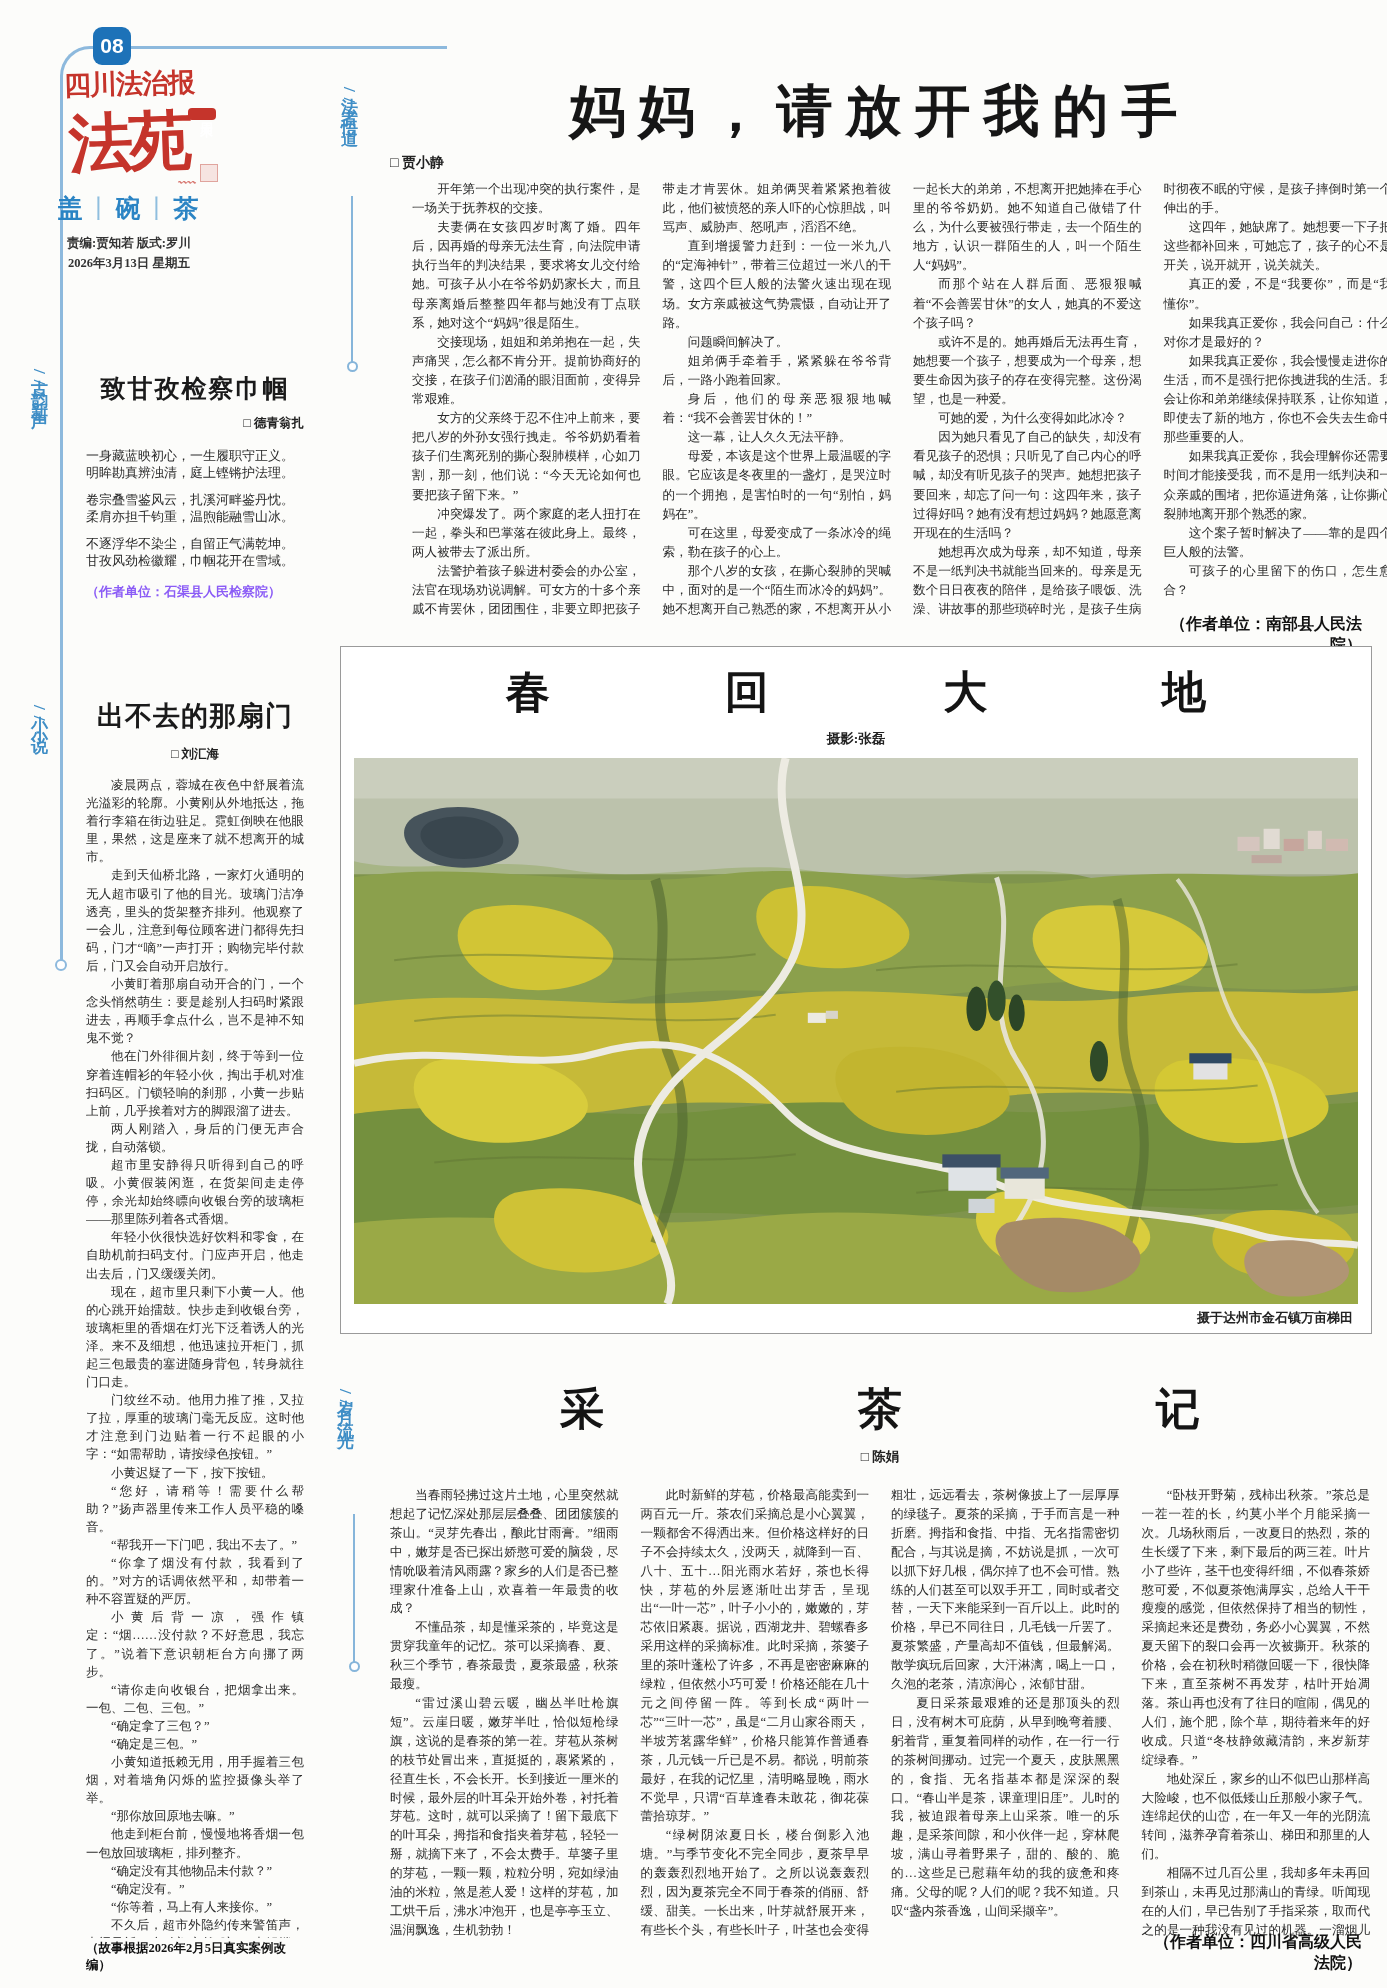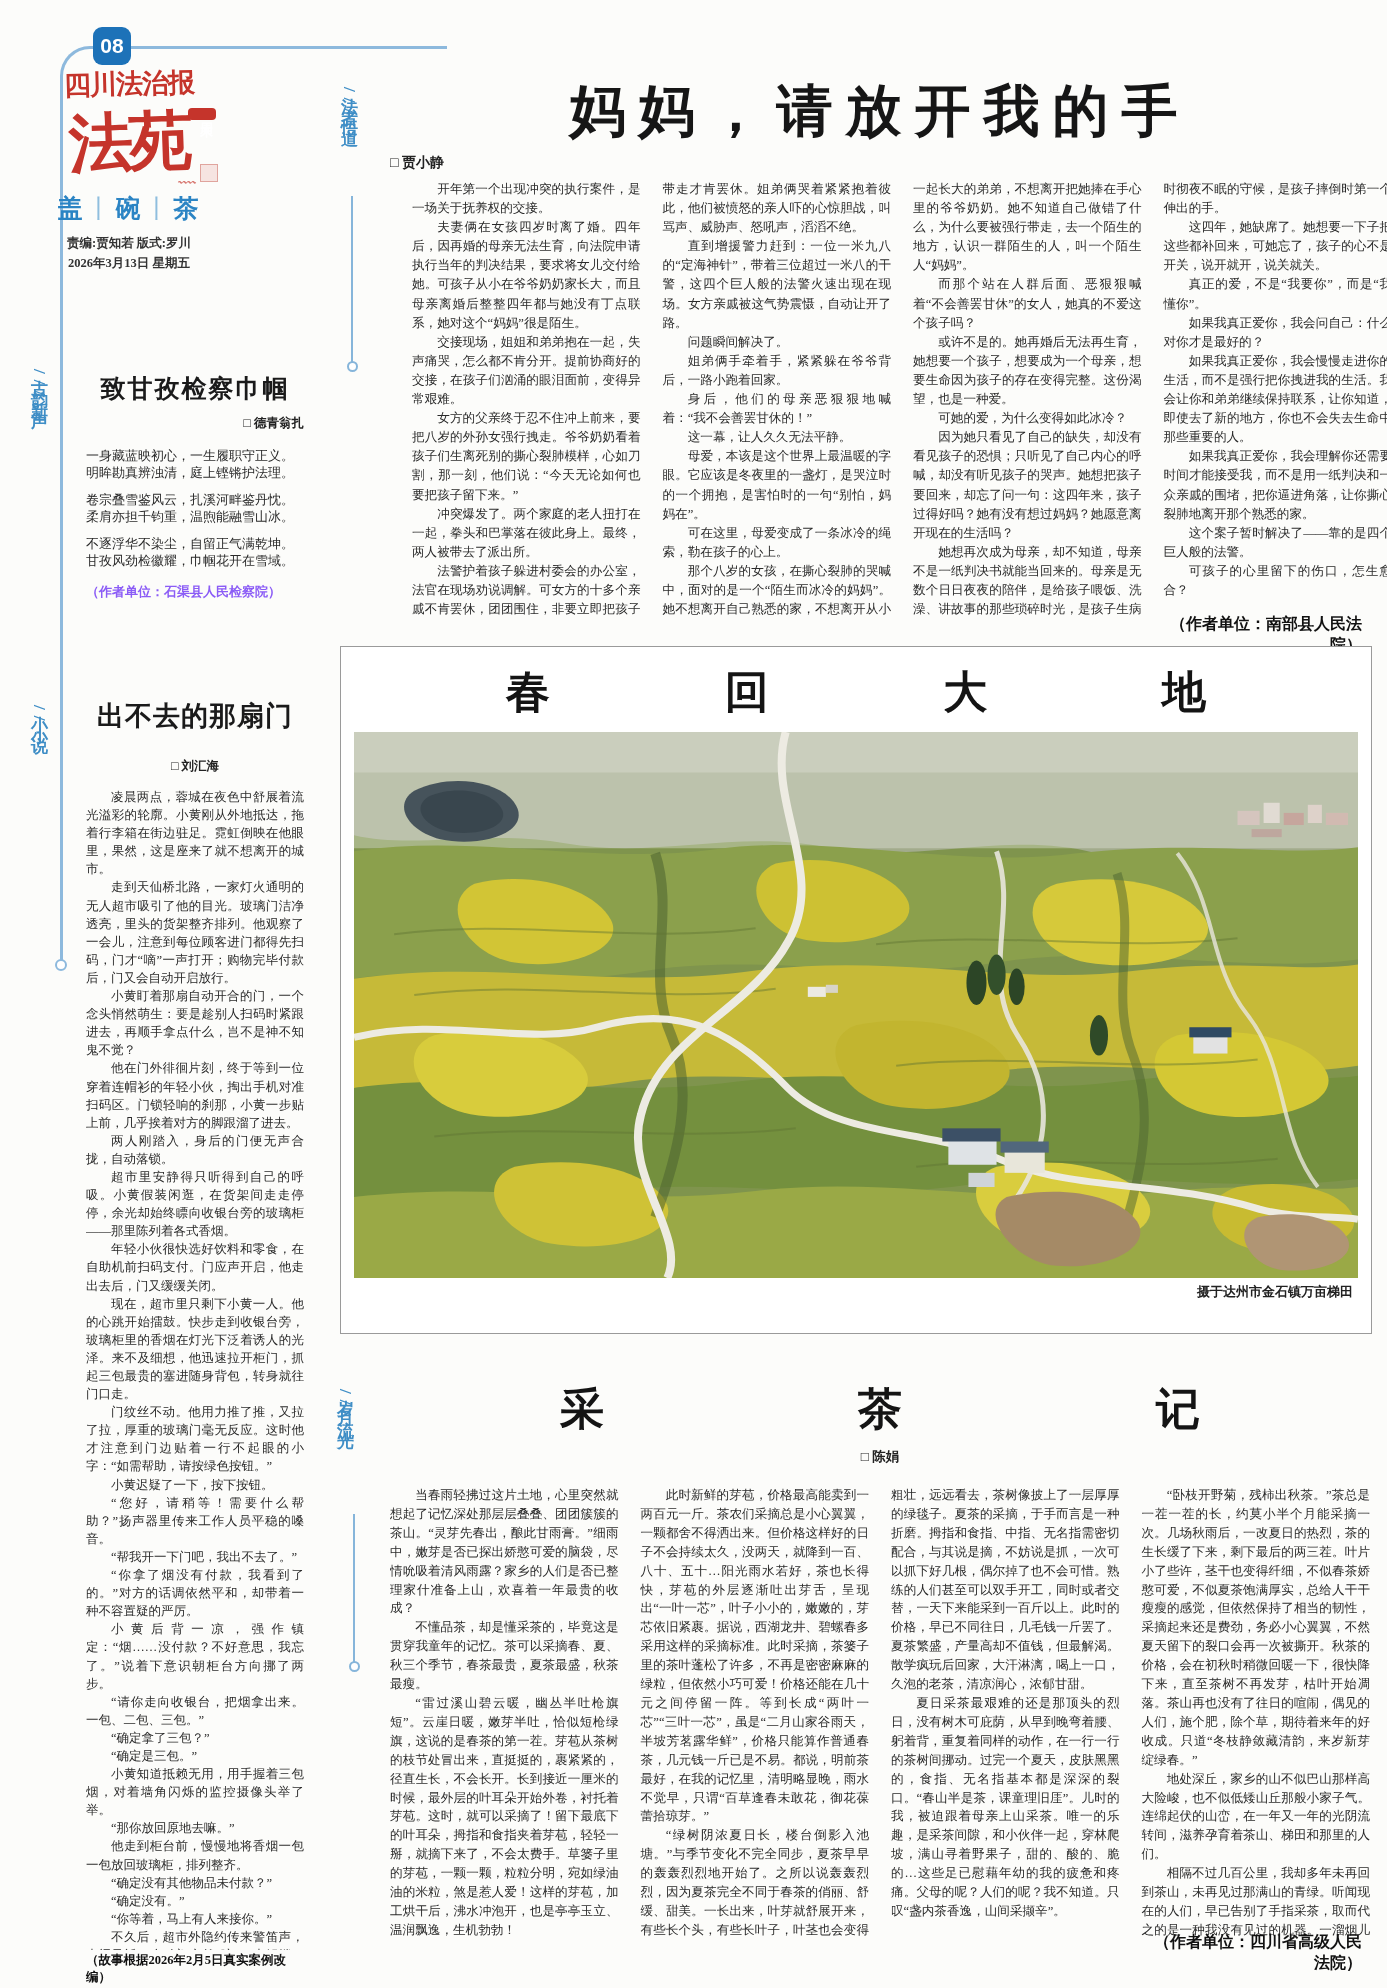--- a/index.html
+++ b/index.html
@@ -39,21 +39,21 @@
   .poem{position:absolute;left:86px;top:372px;width:218px;}
   .poem-title{font-size:25px;font-weight:700;text-align:center;letter-spacing:2px;color:#1a1a1a;}
   .poem-byline{text-align:right;font-size:12.5px;font-weight:700;margin-top:10px;}
   .poem-body{margin-top:16px;font-size:13px;line-height:16.5px;color:#2a2a2a;}
   .poem-body p{margin:0;}
   .poem-body p:empty{height:11px;}
   .poem-credit{margin-top:14px;font-size:13px;font-weight:700;color:#8b5cf6;}
   
   .story{position:absolute;left:86px;top:698px;width:218px;}
   .story-title{font-size:27px;font-weight:700;text-align:center;letter-spacing:1px;color:#1a1a1a;}
-  .story-byline{text-align:center;font-size:12.5px;font-weight:700;margin-top:24px;}
+  .story-byline{text-align:center;font-size:12.5px;font-weight:700;margin-top:12px;}
   .story-body{margin-top:13px;height:1162px;overflow:hidden;font-size:12.5px;line-height:18.1px;
         text-align:justify;color:#2a2a2a;}
   .story-body p{margin:0;text-indent:2em;}
   .story-credit{font-size:12.5px;font-weight:700;color:#111;margin-top:2px;}
   
   .headline{position:absolute;left:390px;top:74px;width:980px;text-align:center;font-size:56px;
         font-weight:700;letter-spacing:13px;color:#161616;}
   .main-byline{position:absolute;left:390px;top:154px;width:980px;
         font-size:14px;font-weight:700;}
   .main-body{position:absolute;left:412px;top:180px;width:980px;height:458px;overflow:hidden;
@@ -187,20 +187,21 @@
     <div class="story-credit">（故事根据2026年2月5日真实案例改编）</div>
   </div>
 
   <div class="photo-box">
     <div class="photo-title spread">
         <span>春</span>
         <span>回</span>
         <span>大</span>
         <span>地</span>
       </div>
+    <div class="photo-credit">摄影:张磊</div>
     <div class="photo-frame">
       <svg viewBox="0 0 1000 540" preserveAspectRatio="none">
         <rect width="1000" height="540" fill="#7f944d"></rect>
         <path d="M0,0 H1000 V100 C880,72 760,90 640,72 C520,55 400,78 280,62 C180,52 80,66 0,56 Z" fill="#b9bfa8"></path>
         <path d="M0,40 H1000 V152 C900,122 820,142 740,120 C650,96 560,132 470,114 C380,96 300,126 210,110 C130,96 60,116 0,102 Z" fill="#a2ab8c"></path>
         <rect width="1000" height="115" fill="#e3e6dd" opacity="0.40"></rect>
 
         <g opacity="0.9">
           <rect x="880" y="78" width="22" height="14" fill="#d8c6c0"></rect>
           <rect x="906" y="70" width="16" height="20" fill="#e6ded8"></rect>

